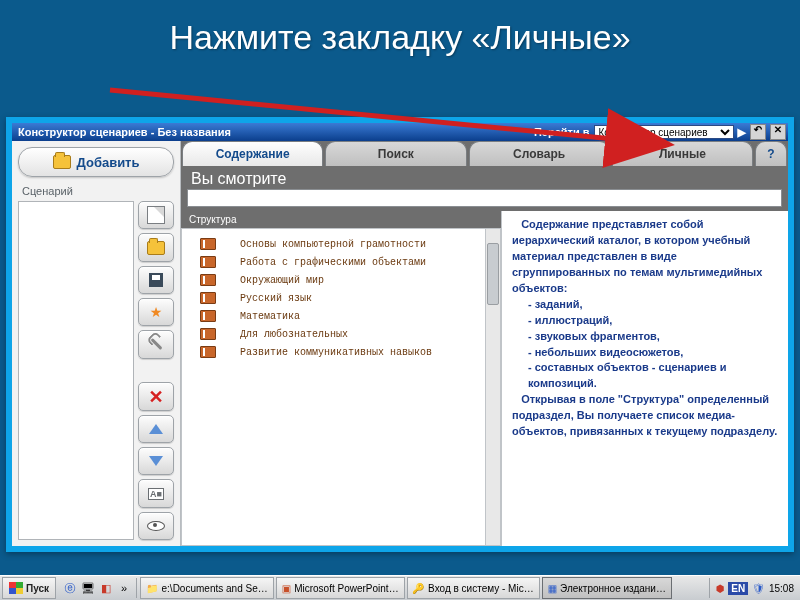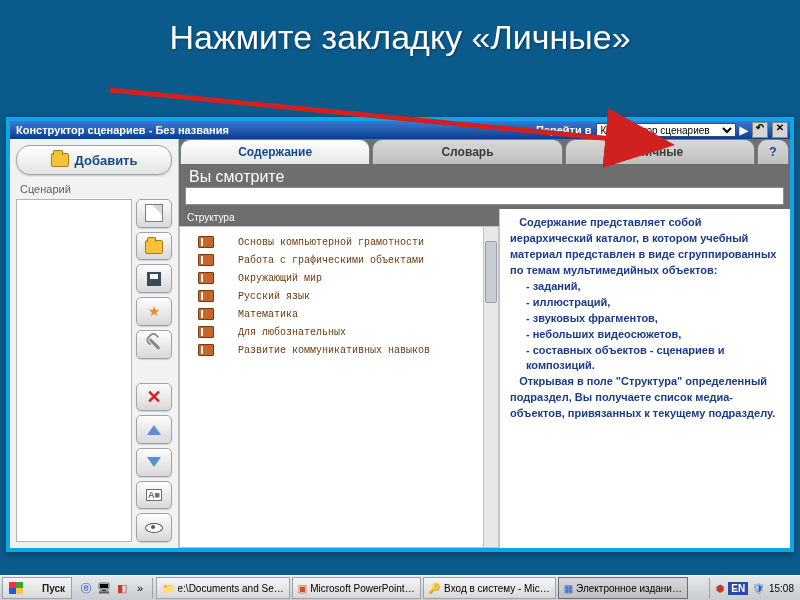--- a/index.html
+++ b/index.html
@@ -1,18 +1,18 @@
 <!DOCTYPE html>
 <html><head>
 <meta charset="utf-8">
 <style>
 html,body{margin:0;padding:0;width:800px;height:600px;font-family:Verdana,Arial,sans-serif;overflow:hidden}
 body{background:#0b5a8c}
 .slide-title{color:#fff;font-size:34px;text-align:center;padding:18px 0 0 0;font-family:Arial,sans-serif;text-shadow:1px 1px 2px rgba(0,0,0,.35)}
-.app{position:absolute;left:6px;right:6px;top:117px;bottom:48px;background:#e2e2e2;border:4px solid #0ea5e9;box-shadow:0 2px 6px rgba(0,0,0,.35)}
+.app{position:absolute;left:6px;right:6px;top:117px;bottom:48px;background:#e2e2e2;border:6px solid #0ea5e9;box-shadow:0 2px 6px rgba(0,0,0,.35)}
 .titlebar{height:18px;background:linear-gradient(#3a7bd5,#0b3e8c);display:flex;align-items:center;justify-content:space-between;color:#fff;font-size:11px;font-weight:bold;padding:0 2px}
 .titlebar .ttl{padding-left:4px}
 .titlebar .right{display:flex;align-items:center;gap:4px}
 .titlebar .goto{color:#fff;font-weight:bold}
 .titlebar select.goto-sel{font-size:10px;height:14px;width:140px;background:#fff;color:#000;border:1px solid #2c4a84}
 .winbtn{width:14px;height:14px;background:#d5d5d5;border:1px solid #888;font-size:10px;line-height:10px;text-align:center;color:#000}
 .body{position:absolute;top:18px;left:0;right:0;bottom:0;display:flex}
 .leftcol{width:168px;background:#f2f2f2;border-right:1px solid #b8bcc0;position:relative}
 .addbtn{margin:6px 6px 0 6px;height:28px;border:1px solid #9ea3a8;border-radius:14px;background:linear-gradient(#ffffff,#e3e3e3);display:flex;align-items:center;justify-content:center;gap:6px;font-size:13px;color:#134a8b;font-weight:bold;box-shadow:0 1px 2px rgba(0,0,0,.2)}
 .addbtn .fold{width:16px;height:12px;background:#f5c23a;border:1px solid #a97c1a;border-radius:2px;position:relative}
@@ -55,21 +55,21 @@
 .tree-item{display:flex;align-items:center;gap:24px;font-size:10px;font-family:"Courier New",monospace;color:#6b3a10;padding:3px 2px 3px 14px}
 .book{width:14px;height:10px;background:#c8662a;border:1px solid #7a3c14;border-radius:1px;position:relative}
 .book::after{content:"";position:absolute;left:2px;top:1px;width:2px;height:8px;background:#fff}
 .desc{flex:1;padding:6px 10px;font-size:11px;color:#1a3a8a;font-weight:bold;line-height:1.45;overflow:auto}
 .desc .indent{padding-left:16px}
 .scrollbar{position:absolute;right:0;top:0;bottom:0;width:14px;background:#e8e8e8;border-left:1px solid #c0c4c8}
 .scrollbar .thumb{position:absolute;top:14px;left:1px;right:1px;height:60px;background:#c8ccd0;border:1px solid #9a9ea2;border-radius:2px}
 .arrow{position:absolute;z-index:50;pointer-events:none}
 .arrow svg{overflow:visible}
 .taskbar{position:absolute;left:0;right:0;bottom:0;height:24px;background:linear-gradient(#e8e8e8,#c8ccd0);border-top:1px solid #fff;display:flex;align-items:center;font-size:10px}
-.start{height:20px;padding:0 6px;margin:0 2px;background:linear-gradient(#f5f5f5,#d8d8d8);border:1px solid #9ea3a8;display:flex;align-items:center;gap:19px;font-weight:bold;color:#222}
+.start{height:20px;padding:0 6px;margin:0 2px;background:linear-gradient(#f5f5f5,#d8d8d8);border:1px solid #9ea3a8;display:flex;align-items:center;gap:3px;font-weight:bold;color:#222}
 .winflag{width:14px;height:12px;display:grid;grid-template-columns:1fr 1fr;grid-template-rows:1fr 1fr}
 .winflag div:nth-child(1){background:#e33}
 .winflag div:nth-child(2){background:#3a3}
 .winflag div:nth-child(3){background:#35c}
 .winflag div:nth-child(4){background:#ec3}
 .ql{display:flex;gap:2px;padding:0 4px;border-right:1px solid #9ea3a8;height:20px;align-items:center}
 .ql span{width:16px;height:16px;display:flex;align-items:center;justify-content:center;font-size:11px}
 .tasks{display:flex;gap:2px;padding:0 3px;flex:1;overflow:hidden}
 .taskbtn{height:20px;padding:0 5px;background:linear-gradient(#f5f5f5,#d8d8d8);border:1px solid #9ea3a8;display:flex;align-items:center;gap:3px;white-space:nowrap;font-size:10px;max-width:150px;overflow:hidden}
 .taskbtn.active{background:linear-gradient(#d8d8d8,#c0c0c0);border:1px solid #6a6e72}
@@ -147,20 +147,21 @@
           <div class="sqbtn">
               <span class="ic ic-eye"></span>
             </div>
         </div>
       </div>
     </div>
 
     <div class="main">
       <div class="tabbar">
         <div class="tab active">Содержание</div>
+        <div class="tab inactive">Поиск</div>
         <div class="tab inactive">Словарь</div>
         <div class="tab inactive">Личные</div>
         <div class="tab inactive help">?</div>
       </div>
       <div class="viewing-wrap">
         <div class="viewing">Вы смотрите</div>
         <div class="viewing-input"></div>
       </div>
       <div class="content">
         <div class="struct-col">

